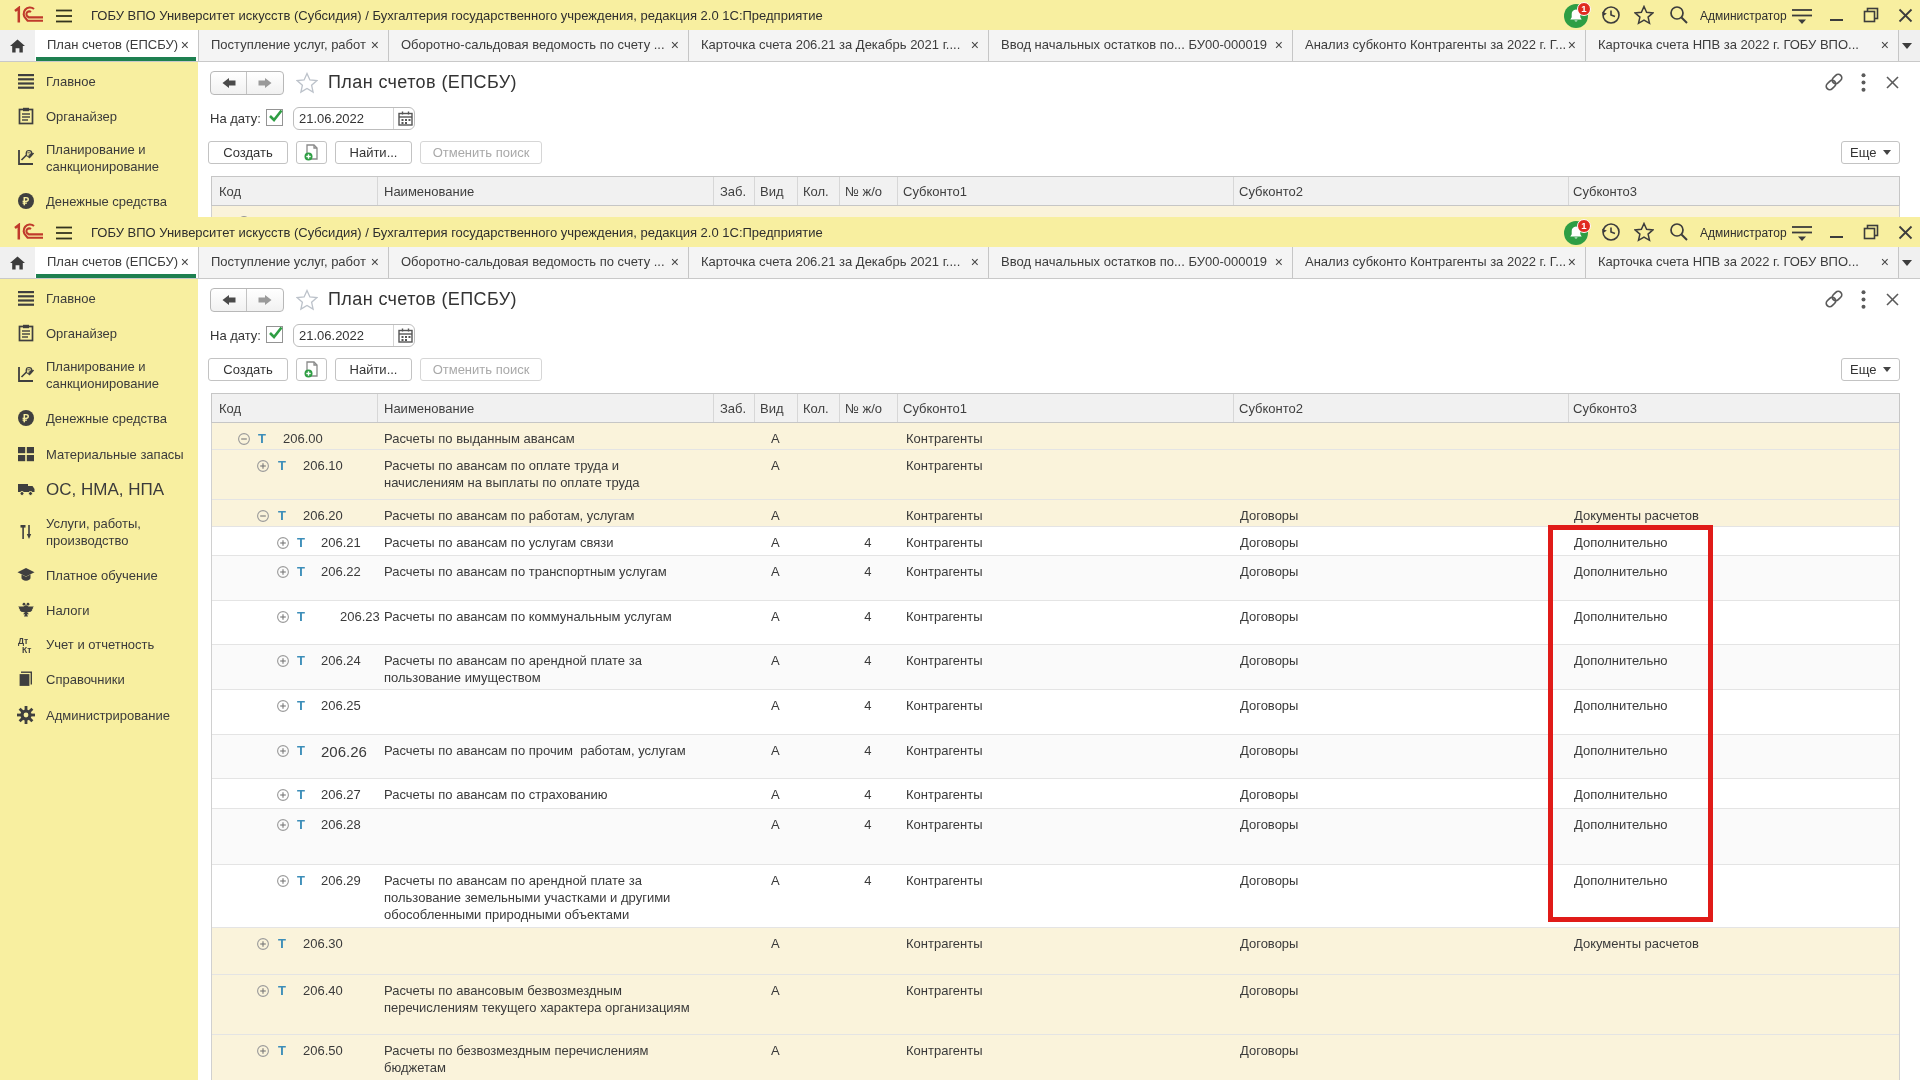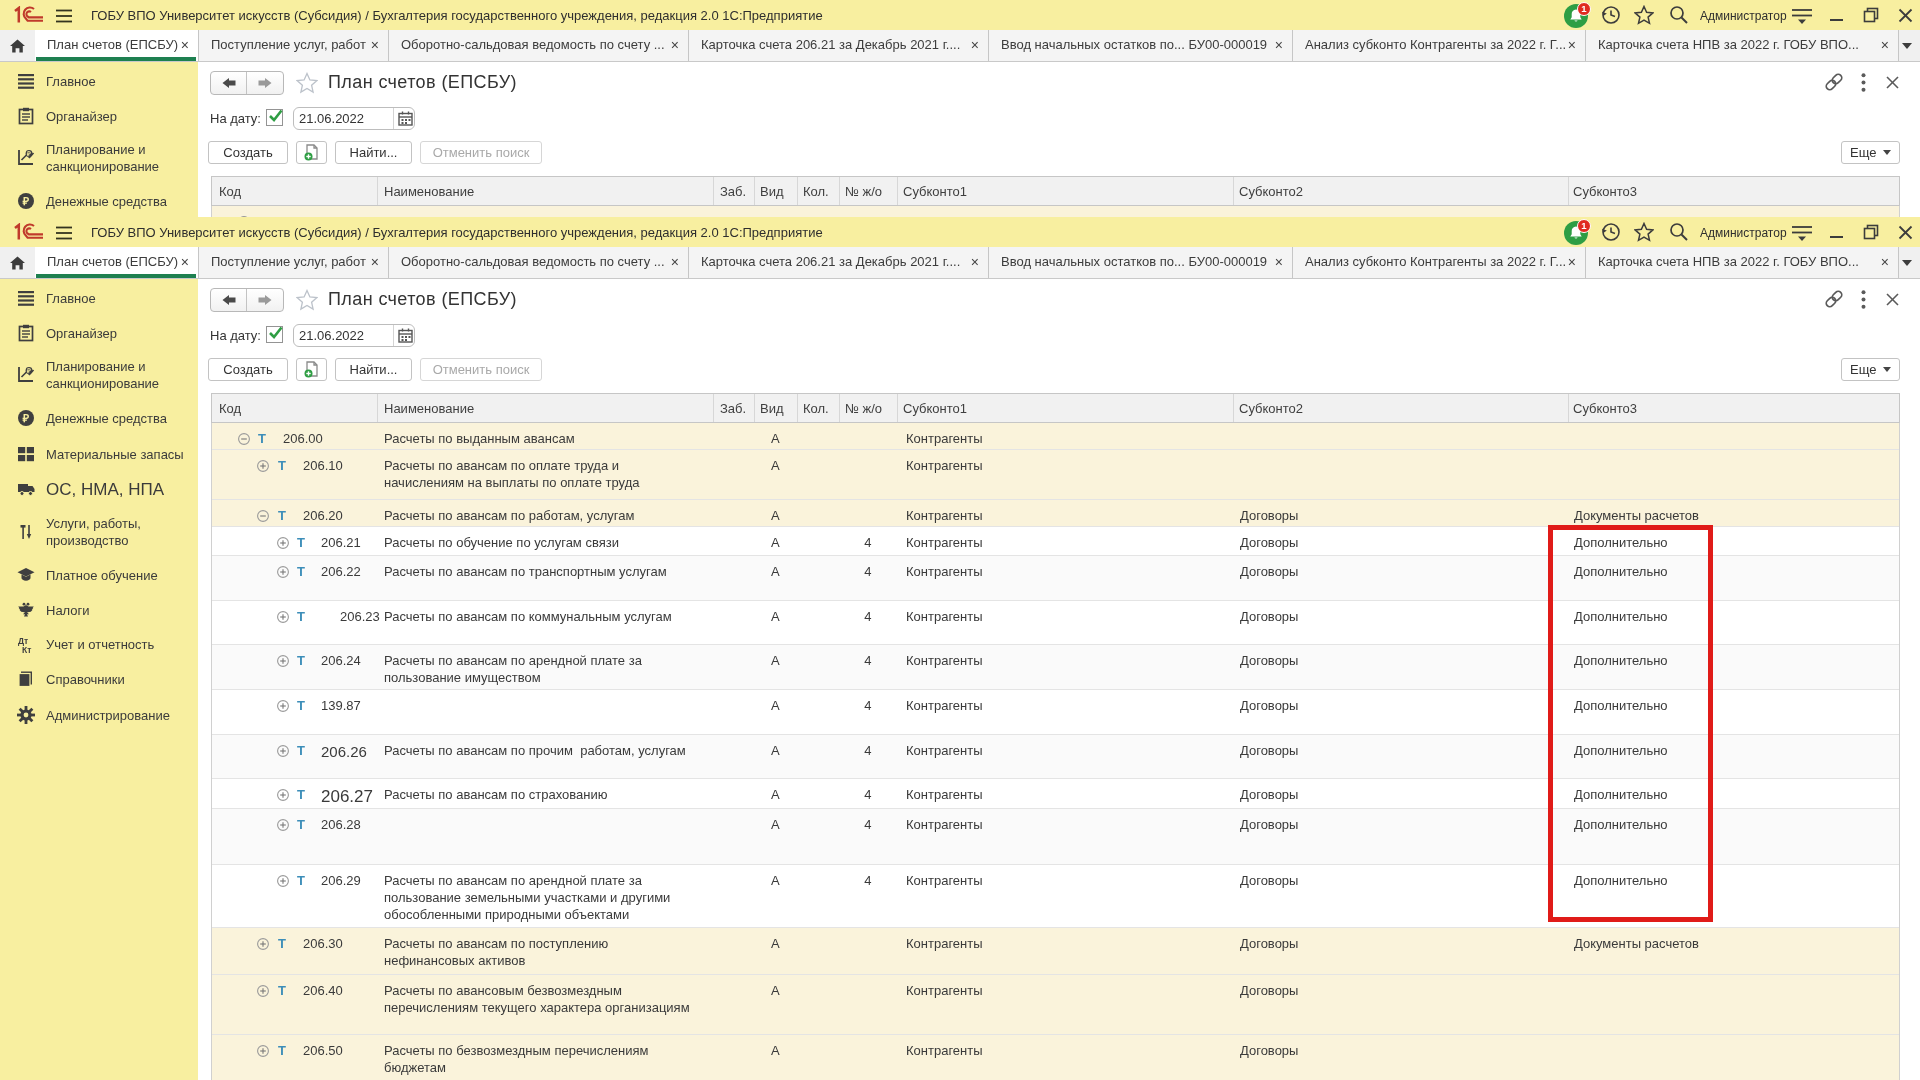--- a/index.html
+++ b/index.html
@@ -502,21 +502,21 @@
       <div class="a" style="left:1240px;top:290.5px;font-size:13px;color:#3a3a3a">Договоры</div>
       <div class="a" style="left:1574px;top:290.5px;font-size:13px;color:#3a3a3a">Документы расчетов</div>
       <div class="a" style="left:211px;top:310px;width:1689px;height:29px;background:#ffffff;border-bottom:1px solid #e4e4e4;box-sizing:border-box"></div>
       <svg class="a" style="left:276.5px;top:319.5px" width="12" height="12" viewBox="0 0 12 12">
         <circle cx="6" cy="6" r="5.4" fill="none" stroke="#9a9a9a" stroke-width="1.1"></circle>
         <line x1="3.2" y1="6" x2="8.8" y2="6" stroke="#777" stroke-width="1.1"></line>
         <line x1="6" y1="3.2" x2="6" y2="8.8" stroke="#777" stroke-width="1.1"></line>
       </svg>
       <div class="a" style="left:297px;top:317.5px;font-size:13px;font-weight:bold;color:#3d8eb9">Т</div>
       <div class="a" style="left:321px;top:317.5px;font-size:13px;color:#3a3a3a">206.21</div>
-      <div class="a" style="left:384px;top:317px;width:330px;font-size:13px;line-height:17px;color:#3a3a3a">Расчеты по обучение по услугам связи</div>
+      <div class="a" style="left:384px;top:317px;width:330px;font-size:13px;line-height:17px;color:#3a3a3a">Расчеты по авансам по услугам связи</div>
       <div class="a" style="left:753.8px;top:317.5px;width:43px;text-align:center;font-size:13px;color:#3a3a3a">А</div>
       <div class="a" style="left:838.9px;top:317.5px;width:58px;text-align:center;font-size:13px;color:#3a3a3a">4</div>
       <div class="a" style="left:906px;top:317.5px;font-size:13px;color:#3a3a3a">Контрагенты</div>
       <div class="a" style="left:1240px;top:317.5px;font-size:13px;color:#3a3a3a">Договоры</div>
       <div class="a" style="left:1574px;top:317.5px;font-size:13px;color:#3a3a3a">Дополнительно</div>
       <div class="a" style="left:211px;top:339px;width:1689px;height:45px;background:#fafafa;border-bottom:1px solid #e4e4e4;box-sizing:border-box"></div>
       <svg class="a" style="left:276.5px;top:348.5px" width="12" height="12" viewBox="0 0 12 12">
         <circle cx="6" cy="6" r="5.4" fill="none" stroke="#9a9a9a" stroke-width="1.1"></circle>
         <line x1="3.2" y1="6" x2="8.8" y2="6" stroke="#777" stroke-width="1.1"></line>
         <line x1="6" y1="3.2" x2="6" y2="8.8" stroke="#777" stroke-width="1.1"></line>
@@ -557,21 +557,21 @@
       <div class="a" style="left:906px;top:435.5px;font-size:13px;color:#3a3a3a">Контрагенты</div>
       <div class="a" style="left:1240px;top:435.5px;font-size:13px;color:#3a3a3a">Договоры</div>
       <div class="a" style="left:1574px;top:435.5px;font-size:13px;color:#3a3a3a">Дополнительно</div>
       <div class="a" style="left:211px;top:473px;width:1689px;height:45px;background:#ffffff;border-bottom:1px solid #e4e4e4;box-sizing:border-box"></div>
       <svg class="a" style="left:276.5px;top:482.5px" width="12" height="12" viewBox="0 0 12 12">
         <circle cx="6" cy="6" r="5.4" fill="none" stroke="#9a9a9a" stroke-width="1.1"></circle>
         <line x1="3.2" y1="6" x2="8.8" y2="6" stroke="#777" stroke-width="1.1"></line>
         <line x1="6" y1="3.2" x2="6" y2="8.8" stroke="#777" stroke-width="1.1"></line>
       </svg>
       <div class="a" style="left:297px;top:480.5px;font-size:13px;font-weight:bold;color:#3d8eb9">Т</div>
-      <div class="a" style="left:321px;top:480.5px;font-size:13px;color:#3a3a3a">139.87</div>
+      <div class="a" style="left:321px;top:480.5px;font-size:13px;color:#3a3a3a">206.25</div>
       <div class="a" style="left:753.8px;top:480.5px;width:43px;text-align:center;font-size:13px;color:#3a3a3a">А</div>
       <div class="a" style="left:838.9px;top:480.5px;width:58px;text-align:center;font-size:13px;color:#3a3a3a">4</div>
       <div class="a" style="left:906px;top:480.5px;font-size:13px;color:#3a3a3a">Контрагенты</div>
       <div class="a" style="left:1240px;top:480.5px;font-size:13px;color:#3a3a3a">Договоры</div>
       <div class="a" style="left:1574px;top:480.5px;font-size:13px;color:#3a3a3a">Дополнительно</div>
       <div class="a" style="left:211px;top:518px;width:1689px;height:44px;background:#fafafa;border-bottom:1px solid #e4e4e4;box-sizing:border-box"></div>
       <svg class="a" style="left:276.5px;top:527.5px" width="12" height="12" viewBox="0 0 12 12">
         <circle cx="6" cy="6" r="5.4" fill="none" stroke="#9a9a9a" stroke-width="1.1"></circle>
         <line x1="3.2" y1="6" x2="8.8" y2="6" stroke="#777" stroke-width="1.1"></line>
         <line x1="6" y1="3.2" x2="6" y2="8.8" stroke="#777" stroke-width="1.1"></line>
@@ -584,21 +584,21 @@
       <div class="a" style="left:906px;top:525.5px;font-size:13px;color:#3a3a3a">Контрагенты</div>
       <div class="a" style="left:1240px;top:525.5px;font-size:13px;color:#3a3a3a">Договоры</div>
       <div class="a" style="left:1574px;top:525.5px;font-size:13px;color:#3a3a3a">Дополнительно</div>
       <div class="a" style="left:211px;top:562px;width:1689px;height:30px;background:#ffffff;border-bottom:1px solid #e4e4e4;box-sizing:border-box"></div>
       <svg class="a" style="left:276.5px;top:571.5px" width="12" height="12" viewBox="0 0 12 12">
         <circle cx="6" cy="6" r="5.4" fill="none" stroke="#9a9a9a" stroke-width="1.1"></circle>
         <line x1="3.2" y1="6" x2="8.8" y2="6" stroke="#777" stroke-width="1.1"></line>
         <line x1="6" y1="3.2" x2="6" y2="8.8" stroke="#777" stroke-width="1.1"></line>
       </svg>
       <div class="a" style="left:297px;top:569.5px;font-size:13px;font-weight:bold;color:#3d8eb9">Т</div>
-      <div class="a" style="left:321px;top:569.5px;font-size:17px;color:#3a3a3a">206.27</div>
+      <div class="a" style="left:321px;top:569.5px;font-size:13px;color:#3a3a3a">206.27</div>
       <div class="a" style="left:384px;top:569px;width:330px;font-size:13px;line-height:17px;color:#3a3a3a">Расчеты по авансам по страхованию</div>
       <div class="a" style="left:753.8px;top:569.5px;width:43px;text-align:center;font-size:13px;color:#3a3a3a">А</div>
       <div class="a" style="left:838.9px;top:569.5px;width:58px;text-align:center;font-size:13px;color:#3a3a3a">4</div>
       <div class="a" style="left:906px;top:569.5px;font-size:13px;color:#3a3a3a">Контрагенты</div>
       <div class="a" style="left:1240px;top:569.5px;font-size:13px;color:#3a3a3a">Договоры</div>
       <div class="a" style="left:1574px;top:569.5px;font-size:13px;color:#3a3a3a">Дополнительно</div>
       <div class="a" style="left:211px;top:592px;width:1689px;height:56px;background:#fafafa;border-bottom:1px solid #e4e4e4;box-sizing:border-box"></div>
       <svg class="a" style="left:276.5px;top:601.5px" width="12" height="12" viewBox="0 0 12 12">
         <circle cx="6" cy="6" r="5.4" fill="none" stroke="#9a9a9a" stroke-width="1.1"></circle>
         <line x1="3.2" y1="6" x2="8.8" y2="6" stroke="#777" stroke-width="1.1"></line>
@@ -626,21 +626,20 @@
       <div class="a" style="left:1240px;top:655.5px;font-size:13px;color:#3a3a3a">Договоры</div>
       <div class="a" style="left:1574px;top:655.5px;font-size:13px;color:#3a3a3a">Дополнительно</div>
       <div class="a" style="left:211px;top:711px;width:1689px;height:47px;background:#faf3db;border-bottom:1px solid #e4e4e4;box-sizing:border-box"></div>
       <svg class="a" style="left:257.0px;top:720.5px" width="12" height="12" viewBox="0 0 12 12">
         <circle cx="6" cy="6" r="5.4" fill="none" stroke="#9a9a9a" stroke-width="1.1"></circle>
         <line x1="3.2" y1="6" x2="8.8" y2="6" stroke="#777" stroke-width="1.1"></line>
         <line x1="6" y1="3.2" x2="6" y2="8.8" stroke="#777" stroke-width="1.1"></line>
       </svg>
       <div class="a" style="left:278px;top:718.5px;font-size:13px;font-weight:bold;color:#3d8eb9">Т</div>
       <div class="a" style="left:303px;top:718.5px;font-size:13px;color:#3a3a3a">206.30</div>
-      <div class="a" style="left:384px;top:718px;width:330px;font-size:13px;line-height:17px;color:#3a3a3a">Расчеты по авансам по поступлению<br>нефинансовых активов</div>
       <div class="a" style="left:753.8px;top:718.5px;width:43px;text-align:center;font-size:13px;color:#3a3a3a">А</div>
       <div class="a" style="left:906px;top:718.5px;font-size:13px;color:#3a3a3a">Контрагенты</div>
       <div class="a" style="left:1240px;top:718.5px;font-size:13px;color:#3a3a3a">Договоры</div>
       <div class="a" style="left:1574px;top:718.5px;font-size:13px;color:#3a3a3a">Документы расчетов</div>
       <div class="a" style="left:211px;top:758px;width:1689px;height:60px;background:#faf3db;border-bottom:1px solid #e4e4e4;box-sizing:border-box"></div>
       <svg class="a" style="left:257.0px;top:767.5px" width="12" height="12" viewBox="0 0 12 12">
         <circle cx="6" cy="6" r="5.4" fill="none" stroke="#9a9a9a" stroke-width="1.1"></circle>
         <line x1="3.2" y1="6" x2="8.8" y2="6" stroke="#777" stroke-width="1.1"></line>
         <line x1="6" y1="3.2" x2="6" y2="8.8" stroke="#777" stroke-width="1.1"></line>
       </svg>

